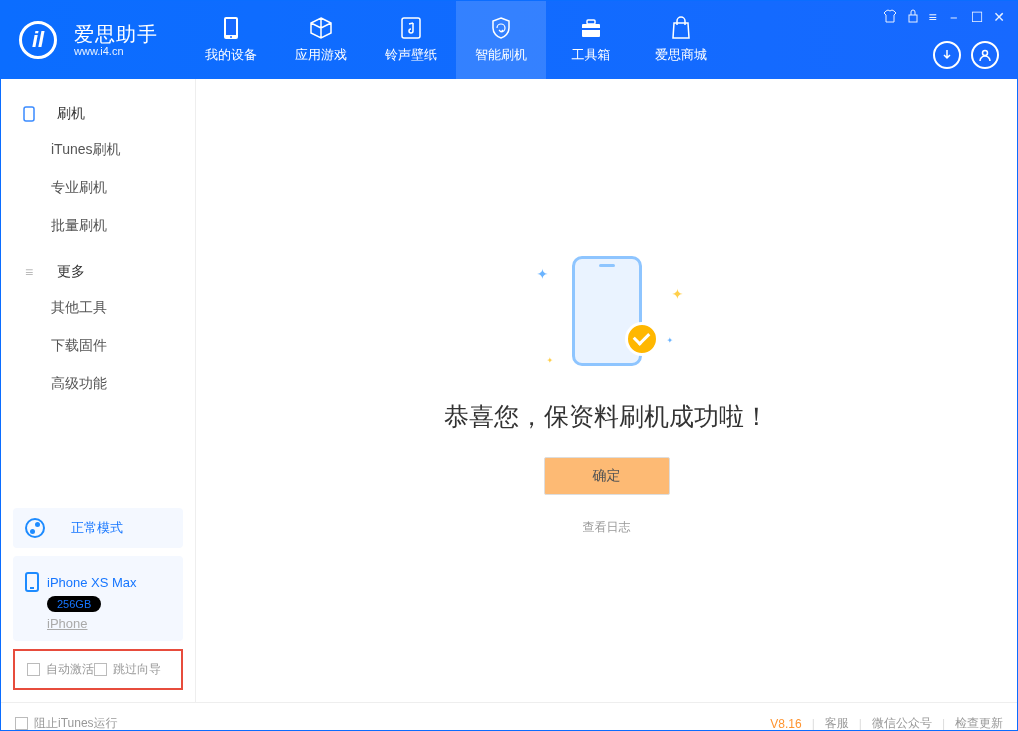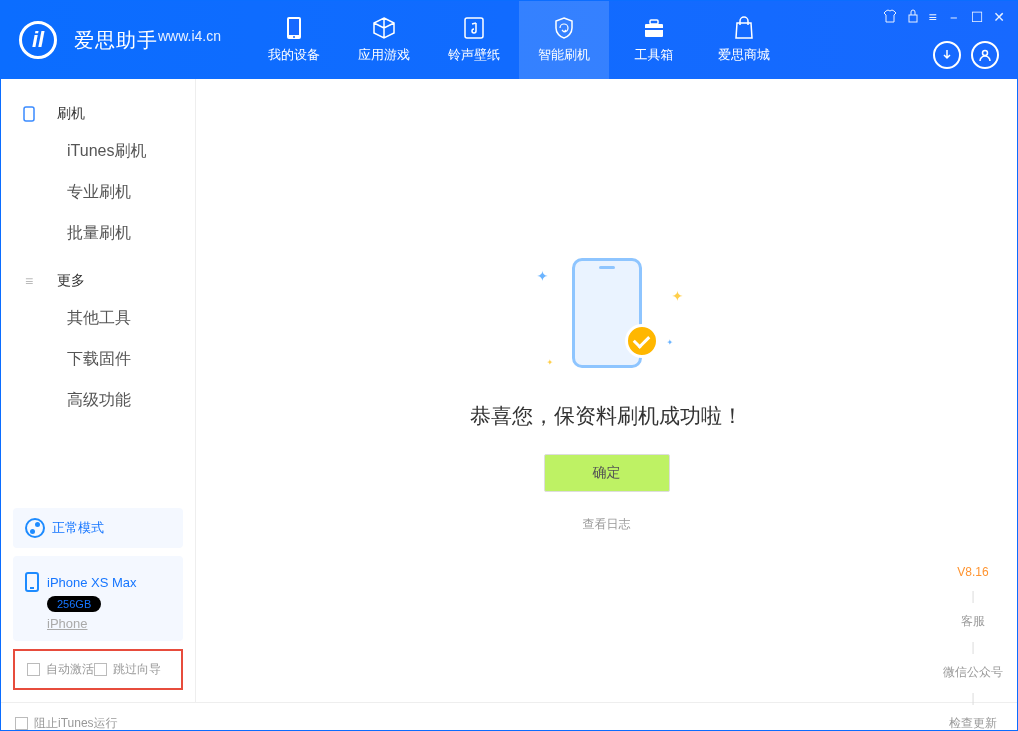--- a/index.html
+++ b/index.html
@@ -2,46 +2,46 @@
 <html><head>
 <meta charset="utf-8">
 <style>
 * { margin: 0; padding: 0; box-sizing: border-box; font-family: "Microsoft YaHei", Arial, sans-serif; }
 body { background: #fff; width: 1018px; height: 731px; overflow: hidden; border: 1px solid #0b6dff; }
 
 
 .header { height: 78px; background: linear-gradient(to right, #0b6dff, #1769ff); display: flex; align-items: center; position: relative; }
 .logo-area { display: flex; align-items: center; padding: 0 18px; color: #fff; gap: 17px; }
 .logo-circle { width: 38px; height: 38px; border: 3px solid #fff; border-radius: 50%; display: flex; align-items: center; justify-content: center; font-weight: bold; font-size: 22px; font-style: italic; }
-.logo-text { display: flex; line-height: 1.1; }
+.logo-text { display: flex; flex-direction: column; line-height: 1.1; }
 .logo-title { font-size: 20px; font-weight: 500; letter-spacing: 1px; }
-.logo-sub { font-size: 14px; opacity: .9; }
+.logo-sub { font-size: 11px; opacity: .9; }
 
 .nav { display: flex; height: 100%; margin-left: 10px; }
 .nav-item { width: 90px; display: flex; flex-direction: column; align-items: center; justify-content: center; color: #fff; font-size: 13px; cursor: pointer; gap: 6px; }
 .nav-item.active { background: rgba(255,255,255,.15); }
 .nav-icon { width: 24px; height: 24px; display: flex; align-items: center; justify-content: center; }
 
 .header-right { position: absolute; right: 12px; top: 8px; display: flex; align-items: center; gap: 8px; color: #fff; }
 .win-ctrl { display: flex; gap: 10px; font-size: 14px; }
 .win-ctrl span { cursor: pointer; opacity: .9; }
 .header-circles { position: absolute; right: 18px; bottom: 10px; display: flex; gap: 10px; }
 .hdr-circle { width: 28px; height: 28px; border: 2px solid #fff; border-radius: 50%; display: flex; align-items: center; justify-content: center; cursor: pointer; }
 
 
 .body { display: flex; height: calc(731px - 78px - 30px); }
 .sidebar { width: 195px; border-right: 1px solid #eee; padding-top: 18px; display: flex; flex-direction: column; }
 .side-group { margin-bottom: 10px; }
 .side-header { display: flex; align-items: center; gap: 20px; padding: 8px 20px; color: #333; font-size: 14px; font-weight: 500; }
 .side-header .gicon { width: 16px; height: 16px; display: flex; align-items: center; justify-content: center; color: #3a8bff; }
-.side-item { padding: 10px 20px 10px 66px; font-size: 16px; color: #555; cursor: pointer; }
+.side-item { padding: 10px 20px 10px 50px; font-size: 14px; color: #555; cursor: pointer; }
 .side-item.active { color: #1676ff; }
 
 .side-bottom { margin-top: auto; padding: 12px; }
-.mode-card, .device-card { background: #f4f8ff; border-radius: 4px; padding: 10px 12px; margin-bottom: 8px; display: flex; align-items: center; gap: 7px; }
+.mode-card, .device-card { background: #f4f8ff; border-radius: 4px; padding: 10px 12px; margin-bottom: 8px; display: flex; align-items: center; gap: 26px; }
 .mode-icon { width: 20px; height: 20px; border: 2px solid #1d8bff; border-radius: 50%; position: relative; }
 .mode-icon::before, .mode-icon::after { content: ""; position: absolute; width: 5px; height: 5px; background: #1d8bff; border-radius: 50%; }
 .mode-icon::before { top: 2px; left: 8px; }
 .mode-icon::after { bottom: 2px; right: 8px; }
 .mode-text { color: #1676ff; font-size: 13px; }
 .device-card { flex-direction: column; align-items: flex-start; gap: 4px; }
 .device-row { display: flex; align-items: center; gap: 8px; margin-top: 6px; }
 .phone-icon { width: 14px; height: 20px; border: 2px solid #1d8bff; border-radius: 3px; position: relative; }
 .phone-icon::after { content: ""; position: absolute; bottom: 1px; left: 50%; transform: translateX(-50%); width: 4px; height: 2px; background: #1d8bff; }
 .device-name { color: #1676ff; font-size: 13px; font-weight: 500; }
@@ -58,28 +58,28 @@
 .illus-phone { width: 70px; height: 110px; border: 3px solid #8ec5ff; border-radius: 10px; background: #eaf3ff; position: relative; }
 .illus-phone::before { content: ""; position: absolute; top: 5px; left: 50%; transform: translateX(-50%); width: 16px; height: 3px; background: #8ec5ff; border-radius: 2px; }
 .illus-check { position: absolute; right: 28px; bottom: 20px; width: 34px; height: 34px; background: #ffb700; border-radius: 50%; display: flex; align-items: center; justify-content: center; border: 3px solid #fff; }
 .illus-check::after { content: ""; width: 12px; height: 7px; border-left: 3px solid #fff; border-bottom: 3px solid #fff; transform: rotate(-45deg); margin-top: -3px; }
 .spark { position: absolute; width: 10px; height: 10px; color: #6bb4ff; font-size: 14px; }
 .spark.s1 { top: 20px; left: 10px; }
 .spark.s2 { top: 40px; right: 5px; color: #ffcf4a; }
 .spark.s3 { bottom: 10px; left: 20px; color: #ffcf4a; font-size: 8px; }
 .spark.s4 { bottom: 30px; right: 10px; font-size: 8px; }
 
-.success-msg { font-size: 21px; color: #333; font-weight: 500; }
-.ok-btn { border: 1px solid #ddd; background: #bef264; padding: 9px 48px; font-size: 14px; color: #555; cursor: pointer; border-radius: 2px; }
+.success-msg { font-size: 25px; color: #333; font-weight: 500; }
+.ok-btn { border: 1px solid #ddd; background: #fdba74; padding: 9px 48px; font-size: 14px; color: #555; cursor: pointer; border-radius: 2px; }
 .log-link { font-size: 12px; color: #999; cursor: pointer; }
 
 
 .footer { height: 30px; border-top: 1px solid #eee; display: flex; align-items: flex-end; padding: 0 14px; font-size: 12px; color: #999; }
 .footer .chk { color: #999; }
-.footer-right { margin-left: auto; display: flex; align-items: center; gap: 10px; flex-direction: column; }
+.footer-right { margin-left: auto; display: flex; align-items: center; gap: 10px; }
 .footer-right .ver { color: #ff9430; }
 .footer-right .sep { color: #ddd; }
 .footer-right a { color: #999; cursor: pointer; }
 
 svg { display: block; }
 </style>
 </head>
 <body>
 
 <div class="header">

